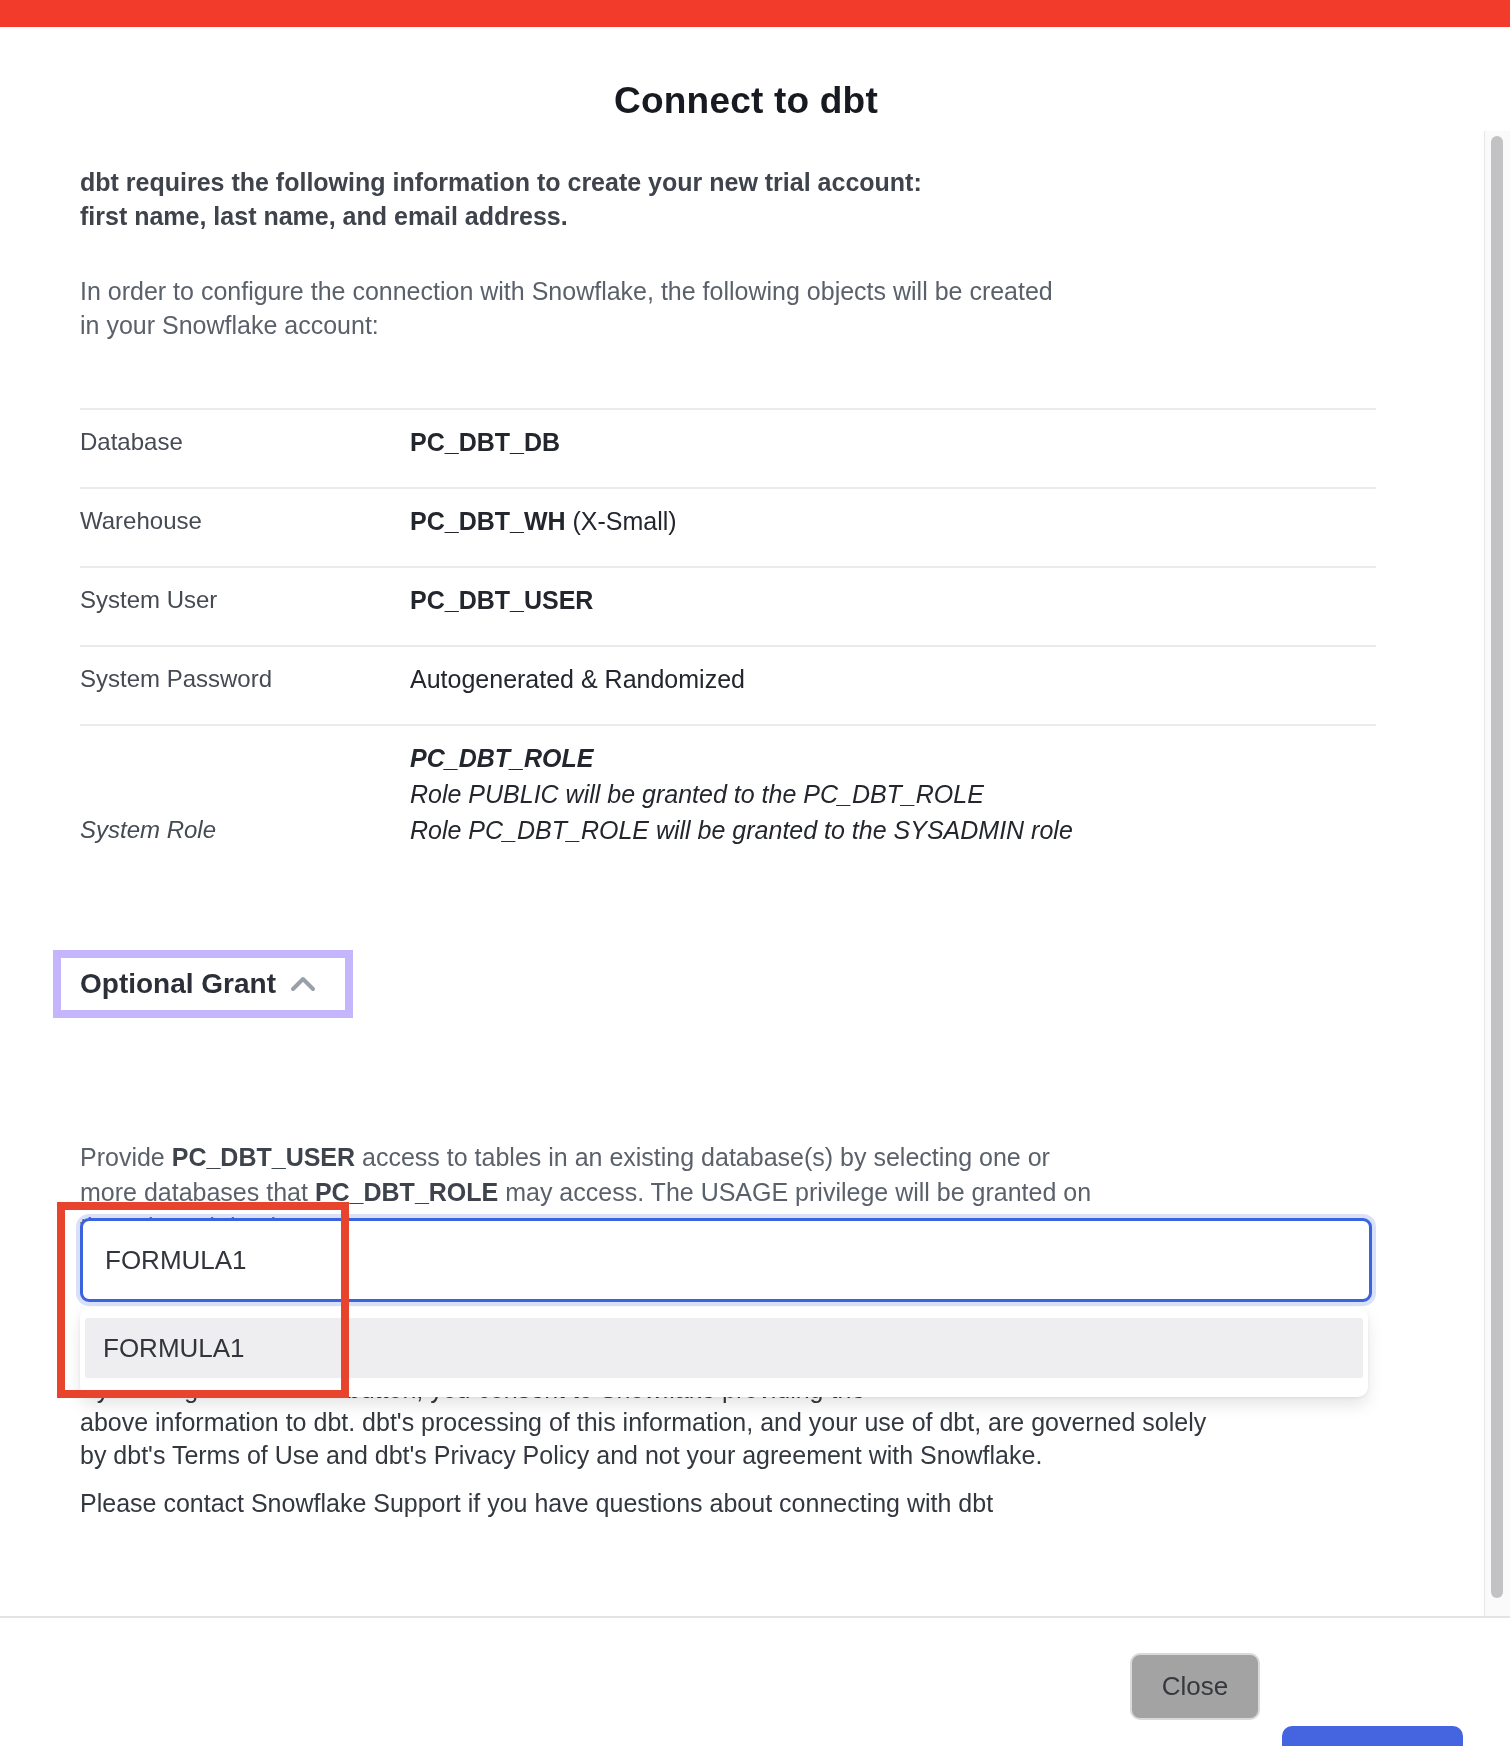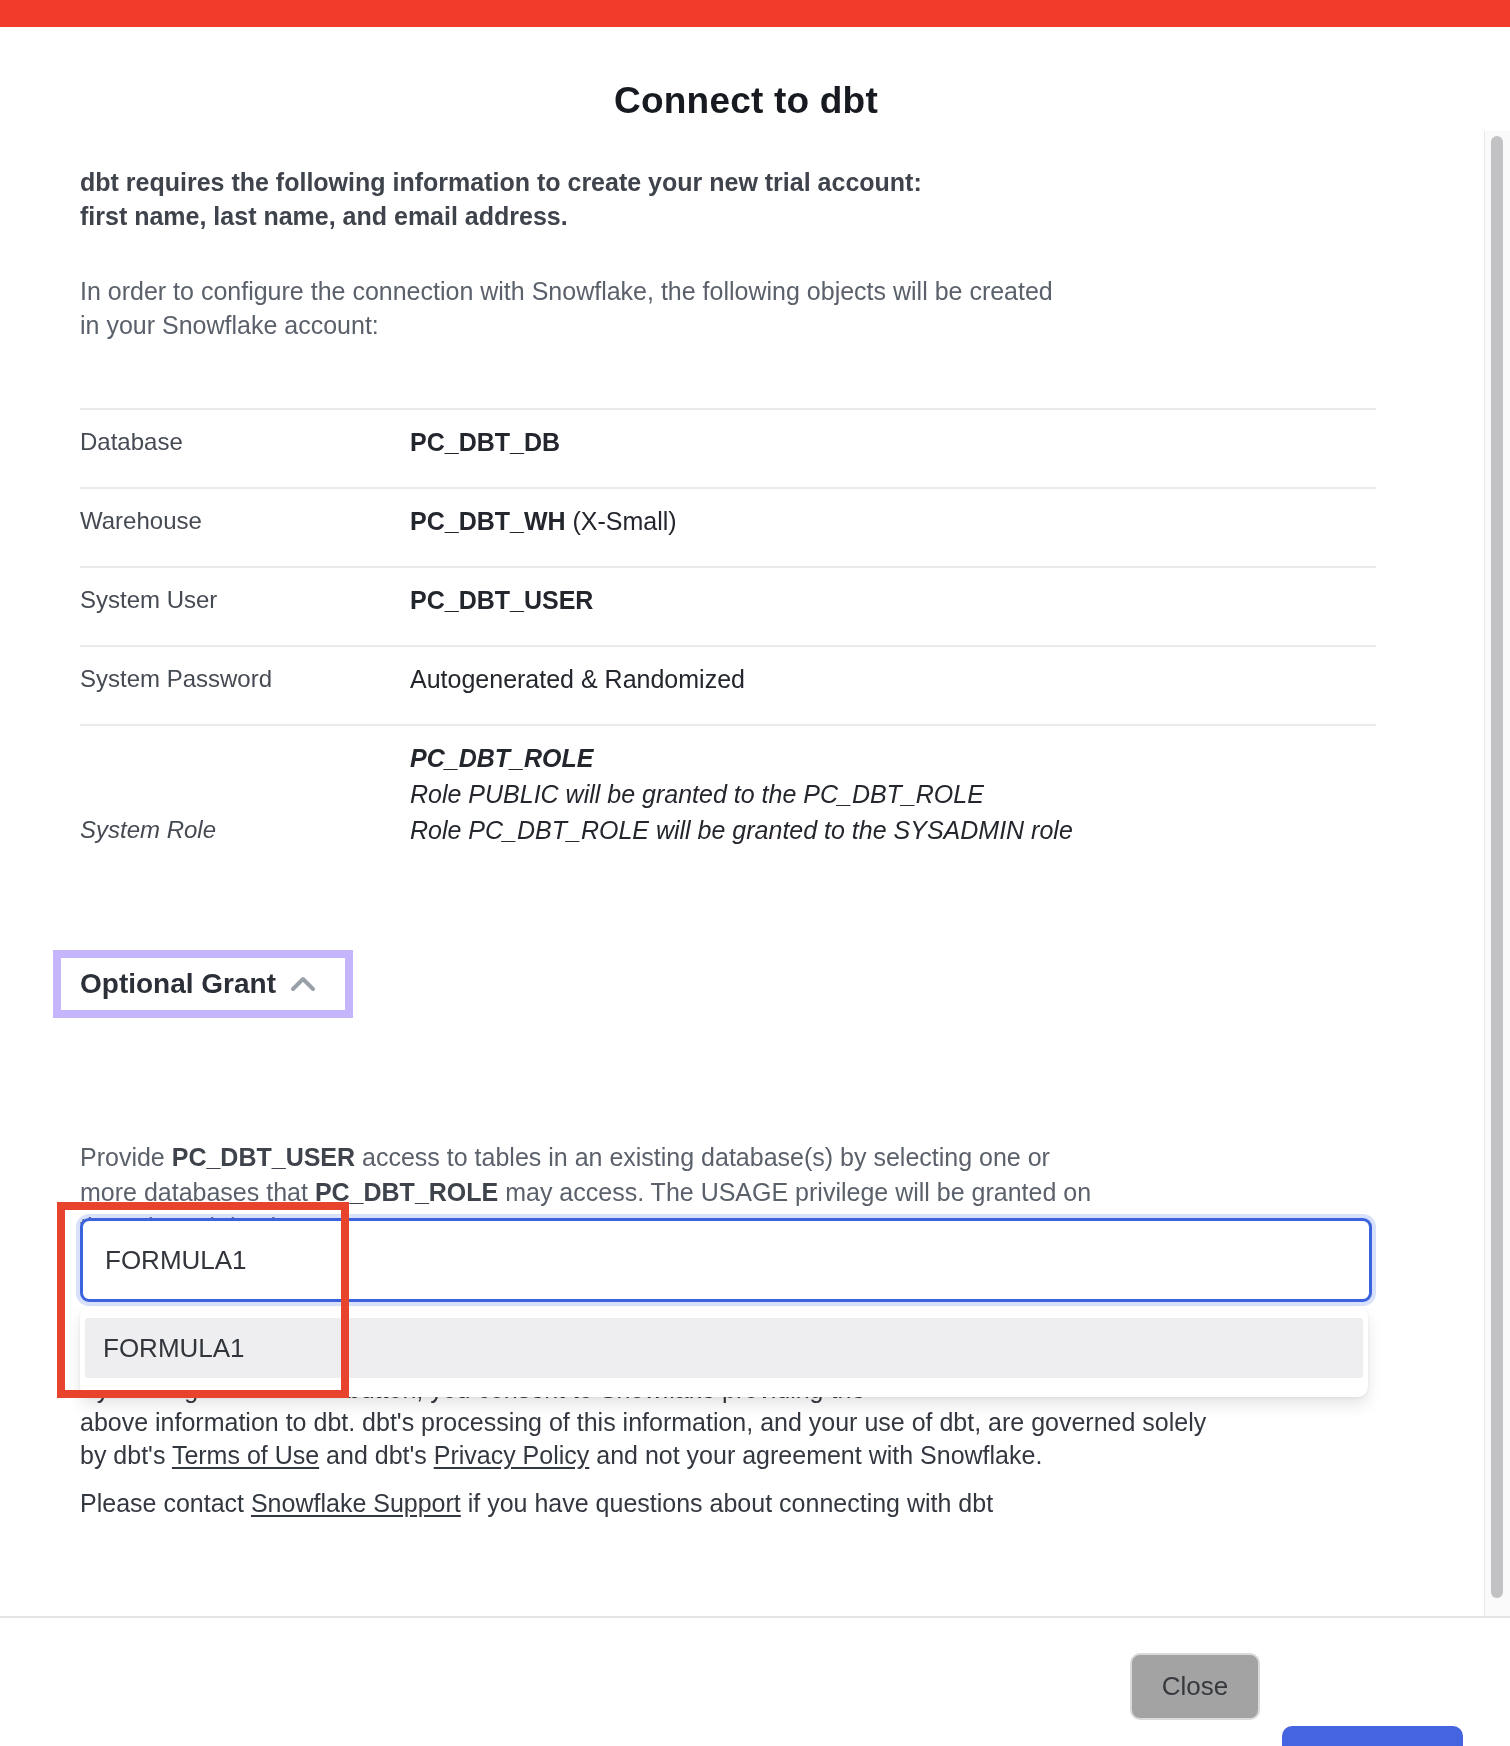--- a/index.html
+++ b/index.html
@@ -26,21 +26,21 @@
   
   .optional-grant-box{left:53px;top:950px;width:300px;height:68px;border:8px solid #c4b5fd;box-sizing:border-box;display:flex;align-items:center;background:transparent;}
   .optional-grant-inner{display:flex;align-items:center;gap:14px;padding-left:19px;}
   .optional-grant-label{font-size:28px;font-weight:600;color:#2b2f37;white-space:nowrap;}
   .chev{width:26px;height:18px;display:inline-block;}
   
   .grant-para{left:80px;top:1124px;font-size:25px;line-height:35px;color:#5b616b;margin-top:16px;}
   .grant-para b{color:#3e434c;font-weight:700;}
   
   .legal-para{left:80px;top:1373px;font-size:25px;line-height:33px;color:#33373f;z-index:1;}
-  .legal-para a,.contact-line a{color:#33373f;text-decoration:underline;text-underline-offset:3px;}
+  .legal-para a,.contact-line a{color:#33373f;text-underline-offset:3px;}
   .contact-line{left:80px;top:1487px;font-size:25px;line-height:33px;color:#33373f;z-index:1;}
   
   .combo-input{left:80px;top:1218px;width:1292px;height:84px;box-sizing:border-box;background:#fff;
     border:3px solid #3c63de;border-radius:9px;box-shadow:0 0 0 4px rgba(84,118,230,.22);
     font-family:inherit;font-size:26px;color:#32353b;padding:0 0 0 22px;outline:none;z-index:2;}
   .dropdown-panel{left:80px;top:1307px;width:1288px;height:90px;background:#fff;border-radius:10px;
     box-shadow:0 8px 16px rgba(0,0,0,.10),0 1px 3px rgba(0,0,0,.06);z-index:2;box-sizing:border-box;padding-top:11px;}
   .dropdown-option{margin:0 5px;height:60px;background:#eeeef0;border-radius:3px;display:flex;align-items:center;
     padding-left:18px;font-size:26px;color:#32353b;}
   

